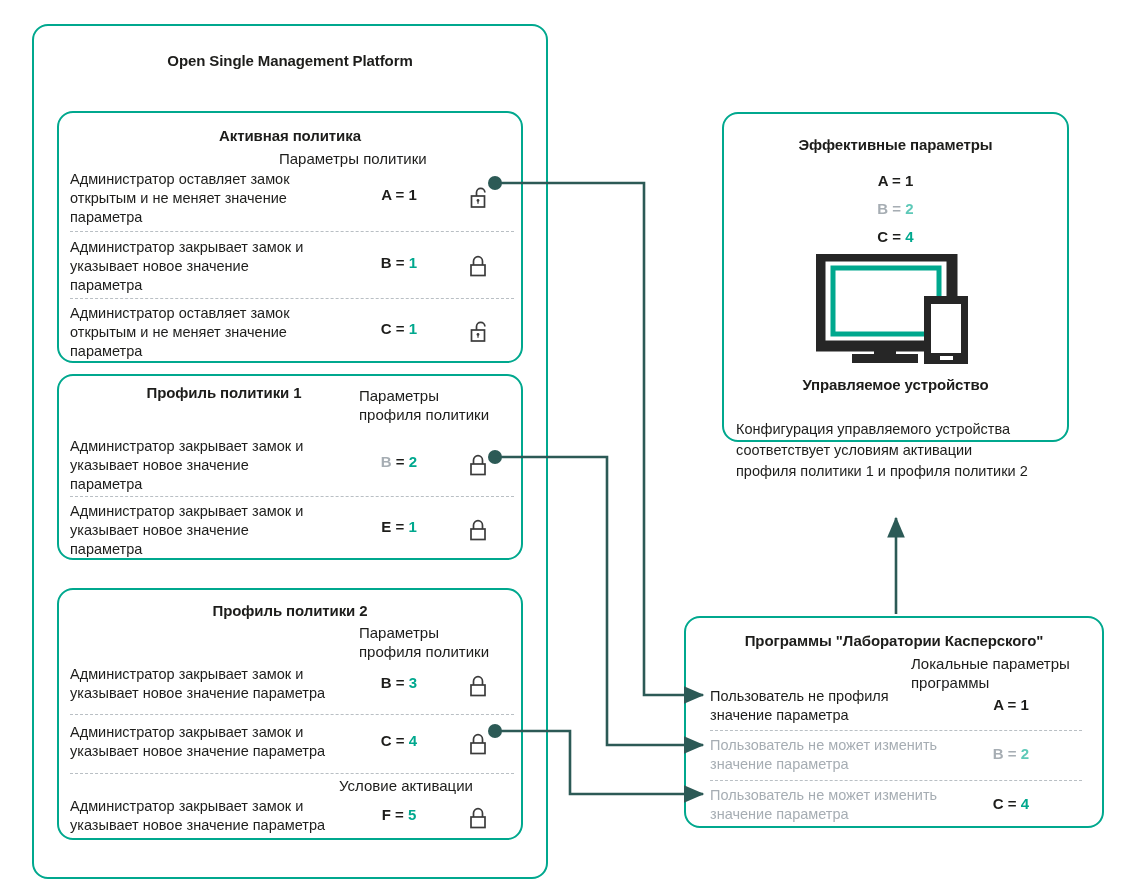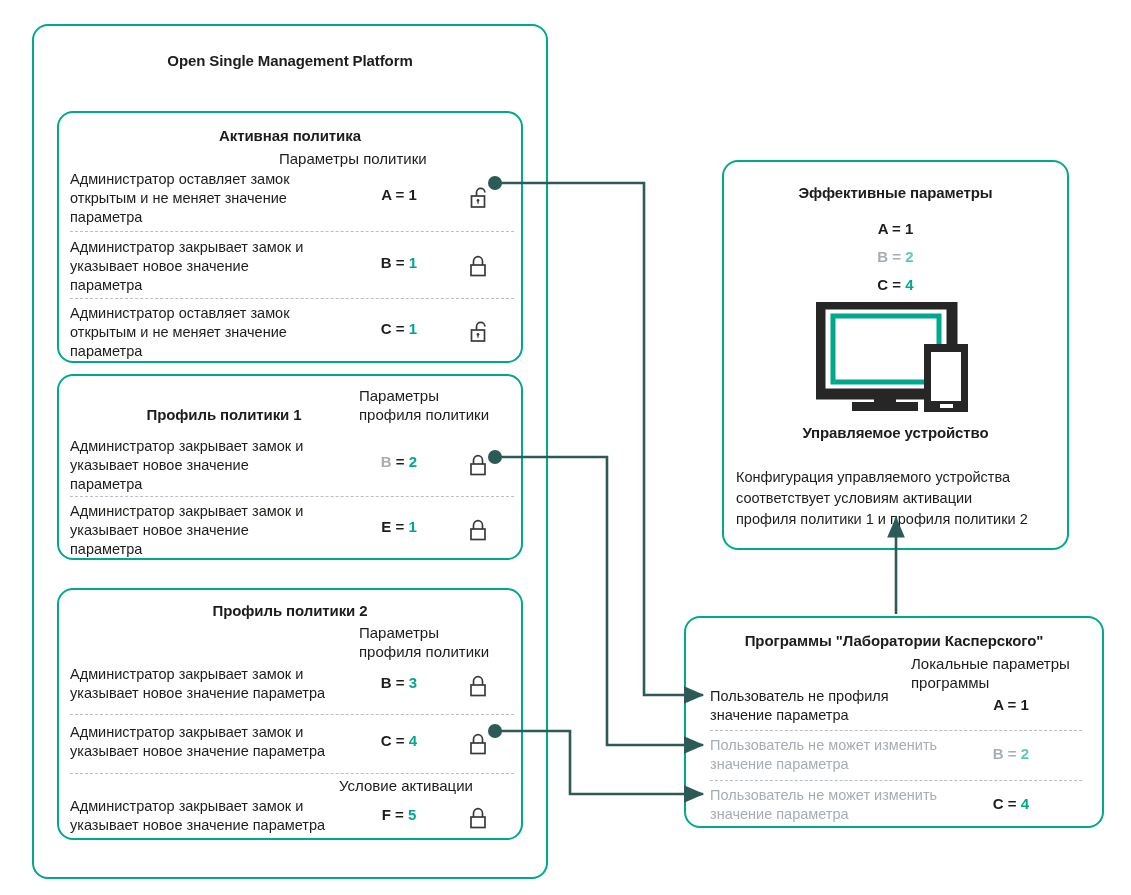--- a/index.html
+++ b/index.html
@@ -148,21 +148,21 @@
           <path d="M7.5 11 V7.5 a4.2 4.2 0 0 1 8.4 0" fill="none" stroke="#3b3b3b" stroke-width="1.7"></path>
           <rect x="2.5" y="11" width="13" height="11" fill="none" stroke="#3b3b3b" stroke-width="1.7"></rect>
           <circle cx="9" cy="15.4" r="1.4" fill="#3b3b3b"></circle>
           <rect x="8.4" y="15.4" width="1.2" height="3.4" fill="#3b3b3b"></rect>
         </svg>
       </span>
     </div>
   </div>
 
   <div class="rbox" style="left:57px; top:374px; width:466px; height:186px;">
-    <div class="box-title" style="margin-top:30px; width:330px;">Профиль политики 1</div>
+    <div class="box-title" style="margin-top:8px; width:330px;">Профиль политики 1</div>
     <div class="col-head" style="position:absolute; left:300px; top:10px; width:155px;">
       <div>Параметры</div>
       <div>профиля политики</div>
     </div>
 
     <div class="row" style="left:0; top:55px; width:466px; height:65px; position:absolute;">
       <div class="desc" style="position:absolute; left:11px; top:6px; width:255px;">Администратор закрывает замок и указывает новое значение параметра</div>
       <div class="val" style="position:absolute; left:300px; top:22px; width:80px;">
         <span class="k dim">B</span>
         <span class="eq">=</span>
@@ -242,21 +242,21 @@
       </div>
       <span class="lock" style="left:410px; top:10px;">
         <svg width="24" height="26" viewBox="0 0 24 26">
           <path d="M4.5 12 V8.2 a4.5 4.5 0 0 1 9 0 V12" fill="none" stroke="#3b3b3b" stroke-width="1.7"></path>
           <rect x="2" y="12" width="14" height="10.5" fill="none" stroke="#3b3b3b" stroke-width="1.7"></rect>
         </svg>
       </span>
     </div>
   </div>
 
-  <div class="rbox" style="left:722px; top:112px; width:347px; height:390px;margin-top:48px;">
+  <div class="rbox" style="left:722px; top:112px; width:347px; height:330px;">
     <div class="box-title" style="margin-top:22px;">Эффективные параметры</div>
 
     <div class="eff-val" style="top:58px;">
       <span class="k" style="color:#1d1d1b;">A</span>
       <span style="color:#1d1d1b;">=</span>
       <span style="color:#1d1d1b;">1</span>
     </div>
     <div class="eff-val" style="top:86px;">
       <span style="color:#a6adb3;">B</span>
       <span style="color:#a6adb3;">=</span>

